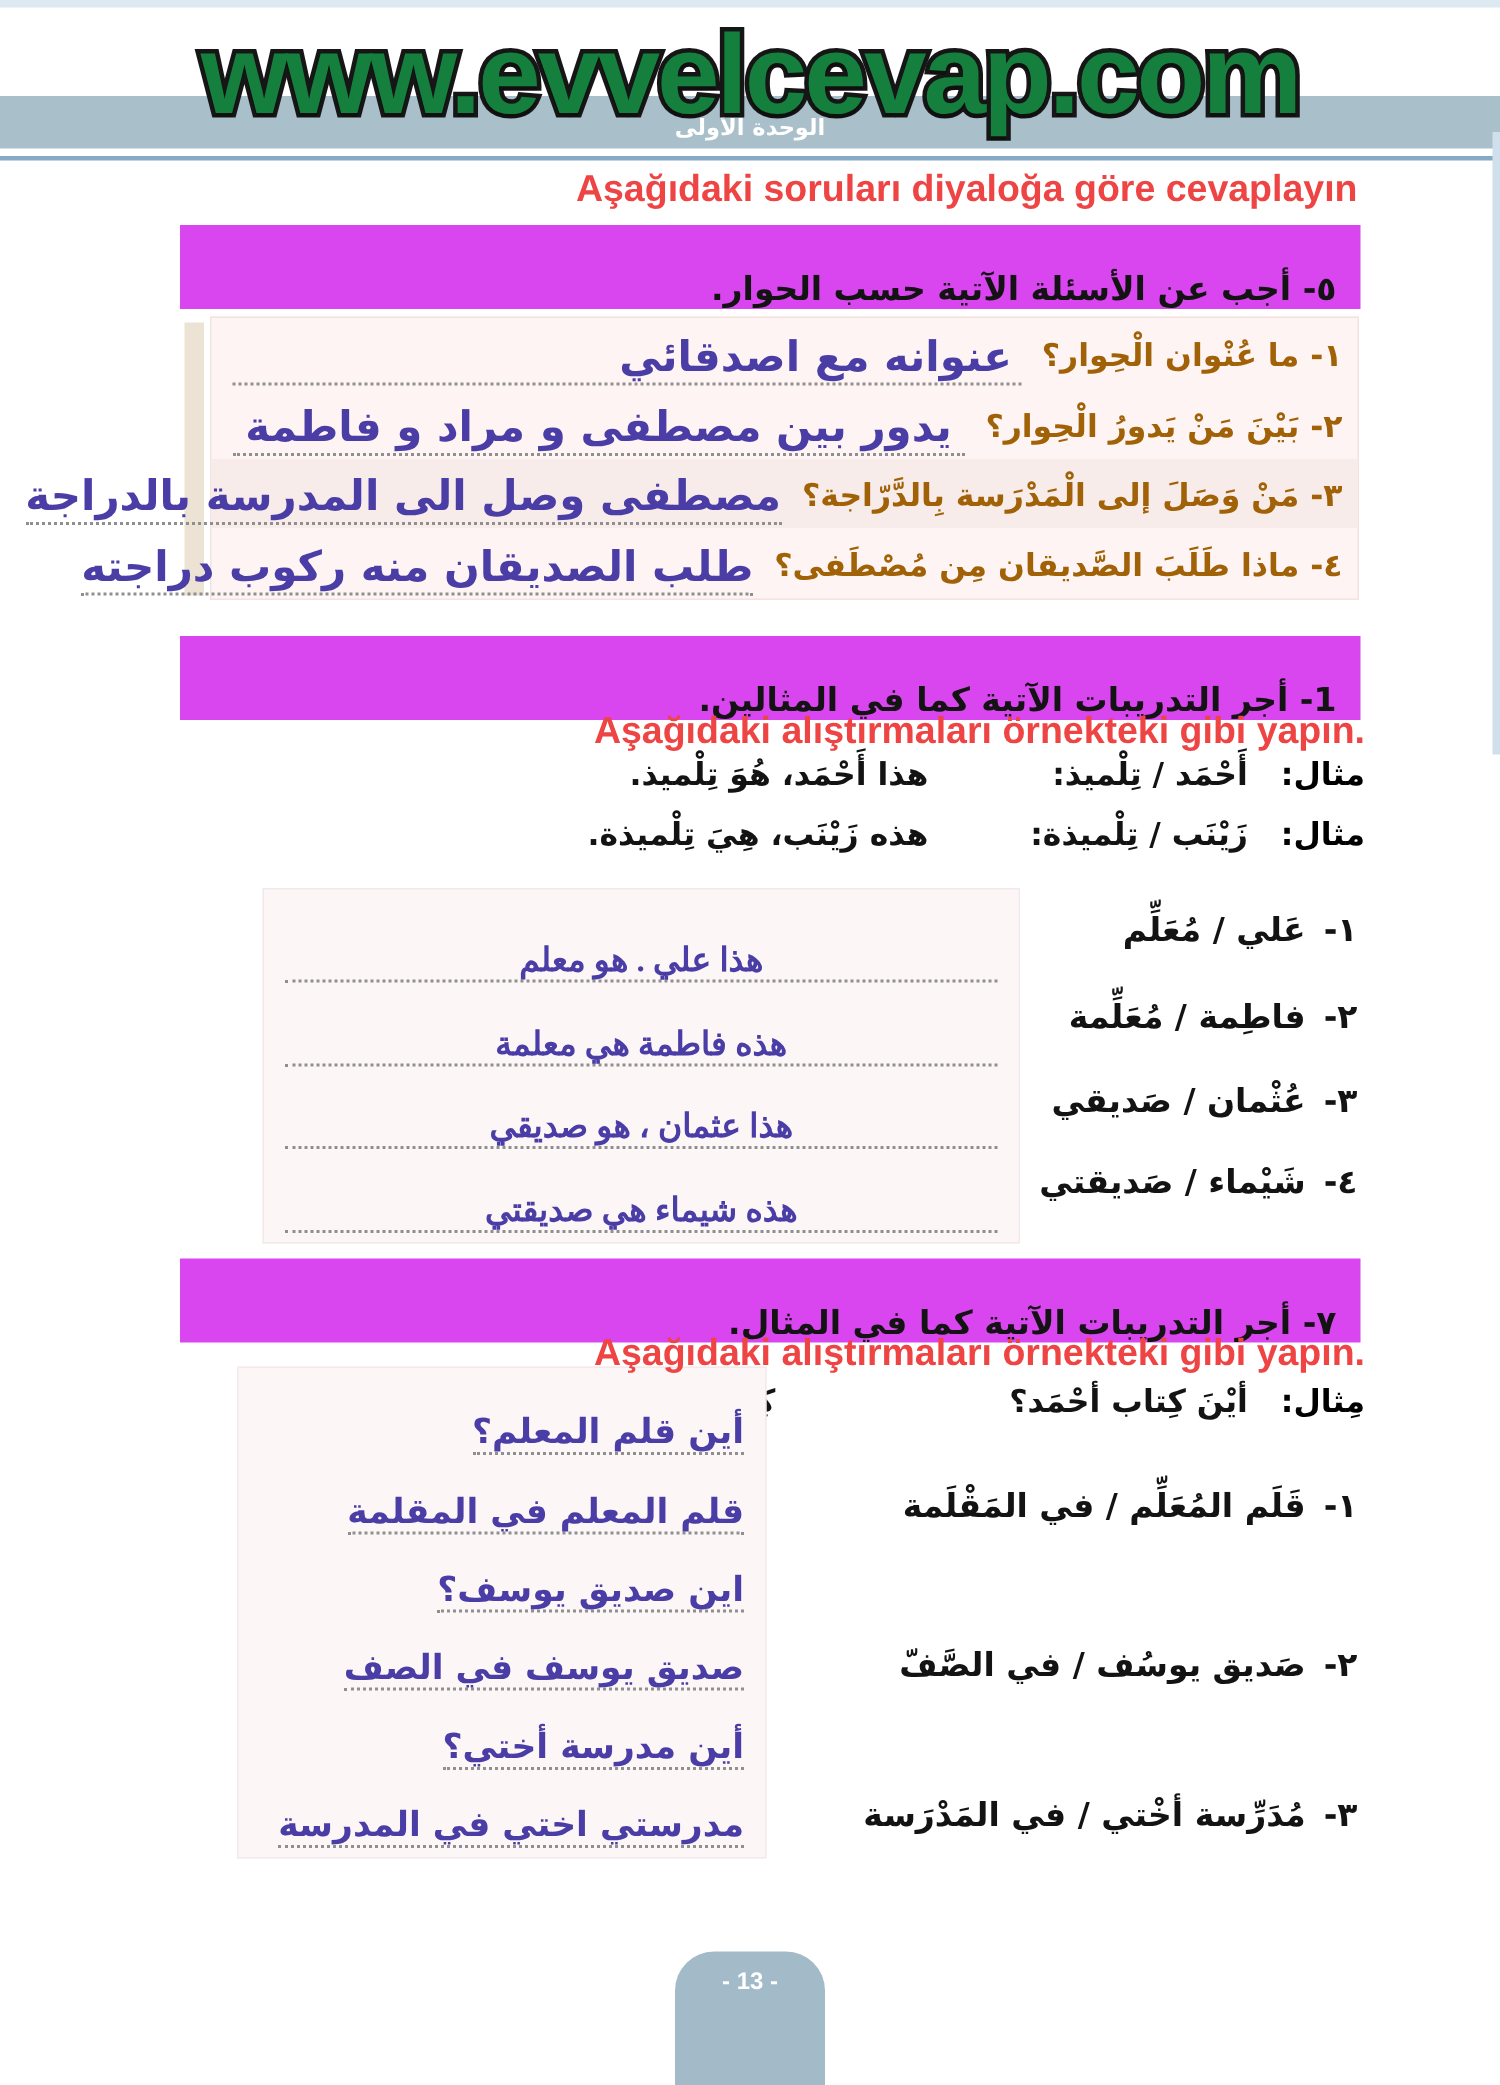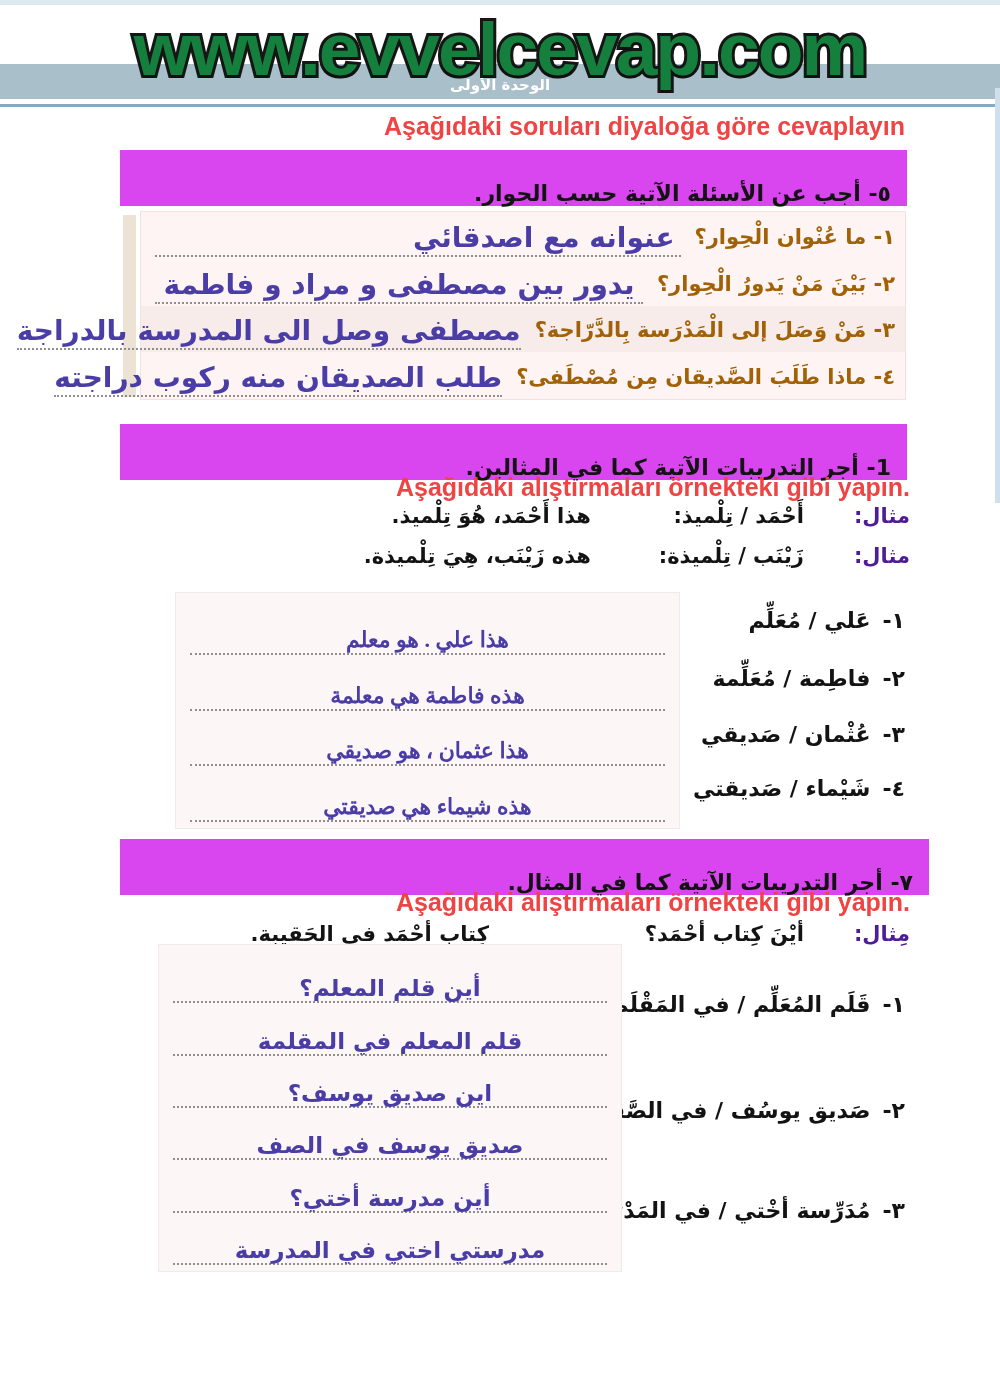--- a/index.html
+++ b/index.html
@@ -50,35 +50,35 @@
   .q-row.alt{background:#f8eceb;}
   .q-text{flex:none;font-size:21px;font-weight:bold;color:#a16207;padding-bottom:8px;padding-left:14px;white-space:nowrap;}
   .q-ansline{flex:1;border-bottom:2px dotted #8f8f8f;text-align:center;padding-bottom:1px;}
   .q-ansline .hand{font-size:28px;white-space:nowrap;}
   .q-ansline.right{text-align:right;padding-right:6px;}
   
   .example-row{
     position:absolute;left:120px;width:790px;direction:rtl;display:flex;align-items:baseline;
     font-size:21px;color:#131313;font-weight:bold;
   }
-  .ex-label{color:#4c1d95;flex:none;margin-left:28px;}
+  .ex-label{color:#000000;flex:none;}
   .ex-prompt{flex:none;margin-right:22px;width:175px;white-space:nowrap;}
   .ex-answer{flex:none;margin-right:38px;white-space:nowrap;}
   .ex-answer.far{margin-right:140px;}
   
   .ans-box{
     position:absolute;background:#fcf6f7;border:1px solid #f3e8ea;box-sizing:border-box;
     display:flex;flex-direction:column;padding:6px 14px;
   }
   .ans-row{flex:1;display:flex;align-items:flex-end;justify-content:center;direction:rtl;}
   .ans-row .line{width:100%;border-bottom:2px dotted #8f8f8f;text-align:center;padding-bottom:0;}
   .ans-row .hand{white-space:nowrap;}
   #ex6-box{left:175px;top:592px;width:505px;height:237px;font-family:Liberation Serif, serif;}
   #ex6-box .hand{font-size:22px;}
-  #ex7-box{left:158px;top:944px;width:464px;height:328px;}
+  #ex7-box{left:158px;top:911px;width:353px;height:328px;align-items:flex-end;}
   #ex7-box .hand{font-size:23px;}
   .num-item{
     position:absolute;right:95px;direction:rtl;font-size:22px;font-weight:bold;color:#131313;
     white-space:nowrap;
   }
   .num-item .num{margin-left:12px;}
   
   .page-tab{
     position:absolute;left:450px;top:1301px;width:100px;height:89px;
     background:#a3bbc8;border-radius:26px 26px 0 0;text-align:center;
@@ -171,21 +171,21 @@
       <span class="line"><span class="hand">هذه فاطمة هي معلمة</span></span>
     </div>
     <div class="ans-row">
       <span class="line"><span class="hand">هذا عثمان ، هو صديقي</span></span>
     </div>
     <div class="ans-row">
       <span class="line"><span class="hand">هذه شيماء هي صديقتي</span></span>
     </div>
   </div>
 
-  <div class="section-band" style="top:839px;padding-left:22px;">
+  <div class="section-band" style="top:839px;">
     <span class="band-title">٧-  أجر التدريبات الآتية كما في المثال.</span>
   </div>
   <div class="red-heading" style="top:888px;right:90px;">Aşağıdaki alıştırmaları örnekteki gibi yapın.</div>
 
   <div class="example-row" style="top:922px;">
     <span class="ex-label">مِثال:</span>
     <span class="ex-prompt">أيْنَ كِتاب أحْمَد؟</span>
     <span class="ex-answer far">كِتاب أحْمَد في الحَقيبة.</span>
   </div>
 
@@ -213,14 +213,17 @@
       <span class="line"><span class="hand">صديق يوسف في الصف</span></span>
     </div>
     <div class="ans-row">
       <span class="line"><span class="hand">أين مدرسة أختي؟</span></span>
     </div>
     <div class="ans-row">
       <span class="line"><span class="hand">مدرستي اختي في المدرسة</span></span>
     </div>
   </div>
 
+  <div class="page-tab">
+    <span class="page-num">- 13 -</span>
+  </div>
 
 </div>
 
 </body></html>

